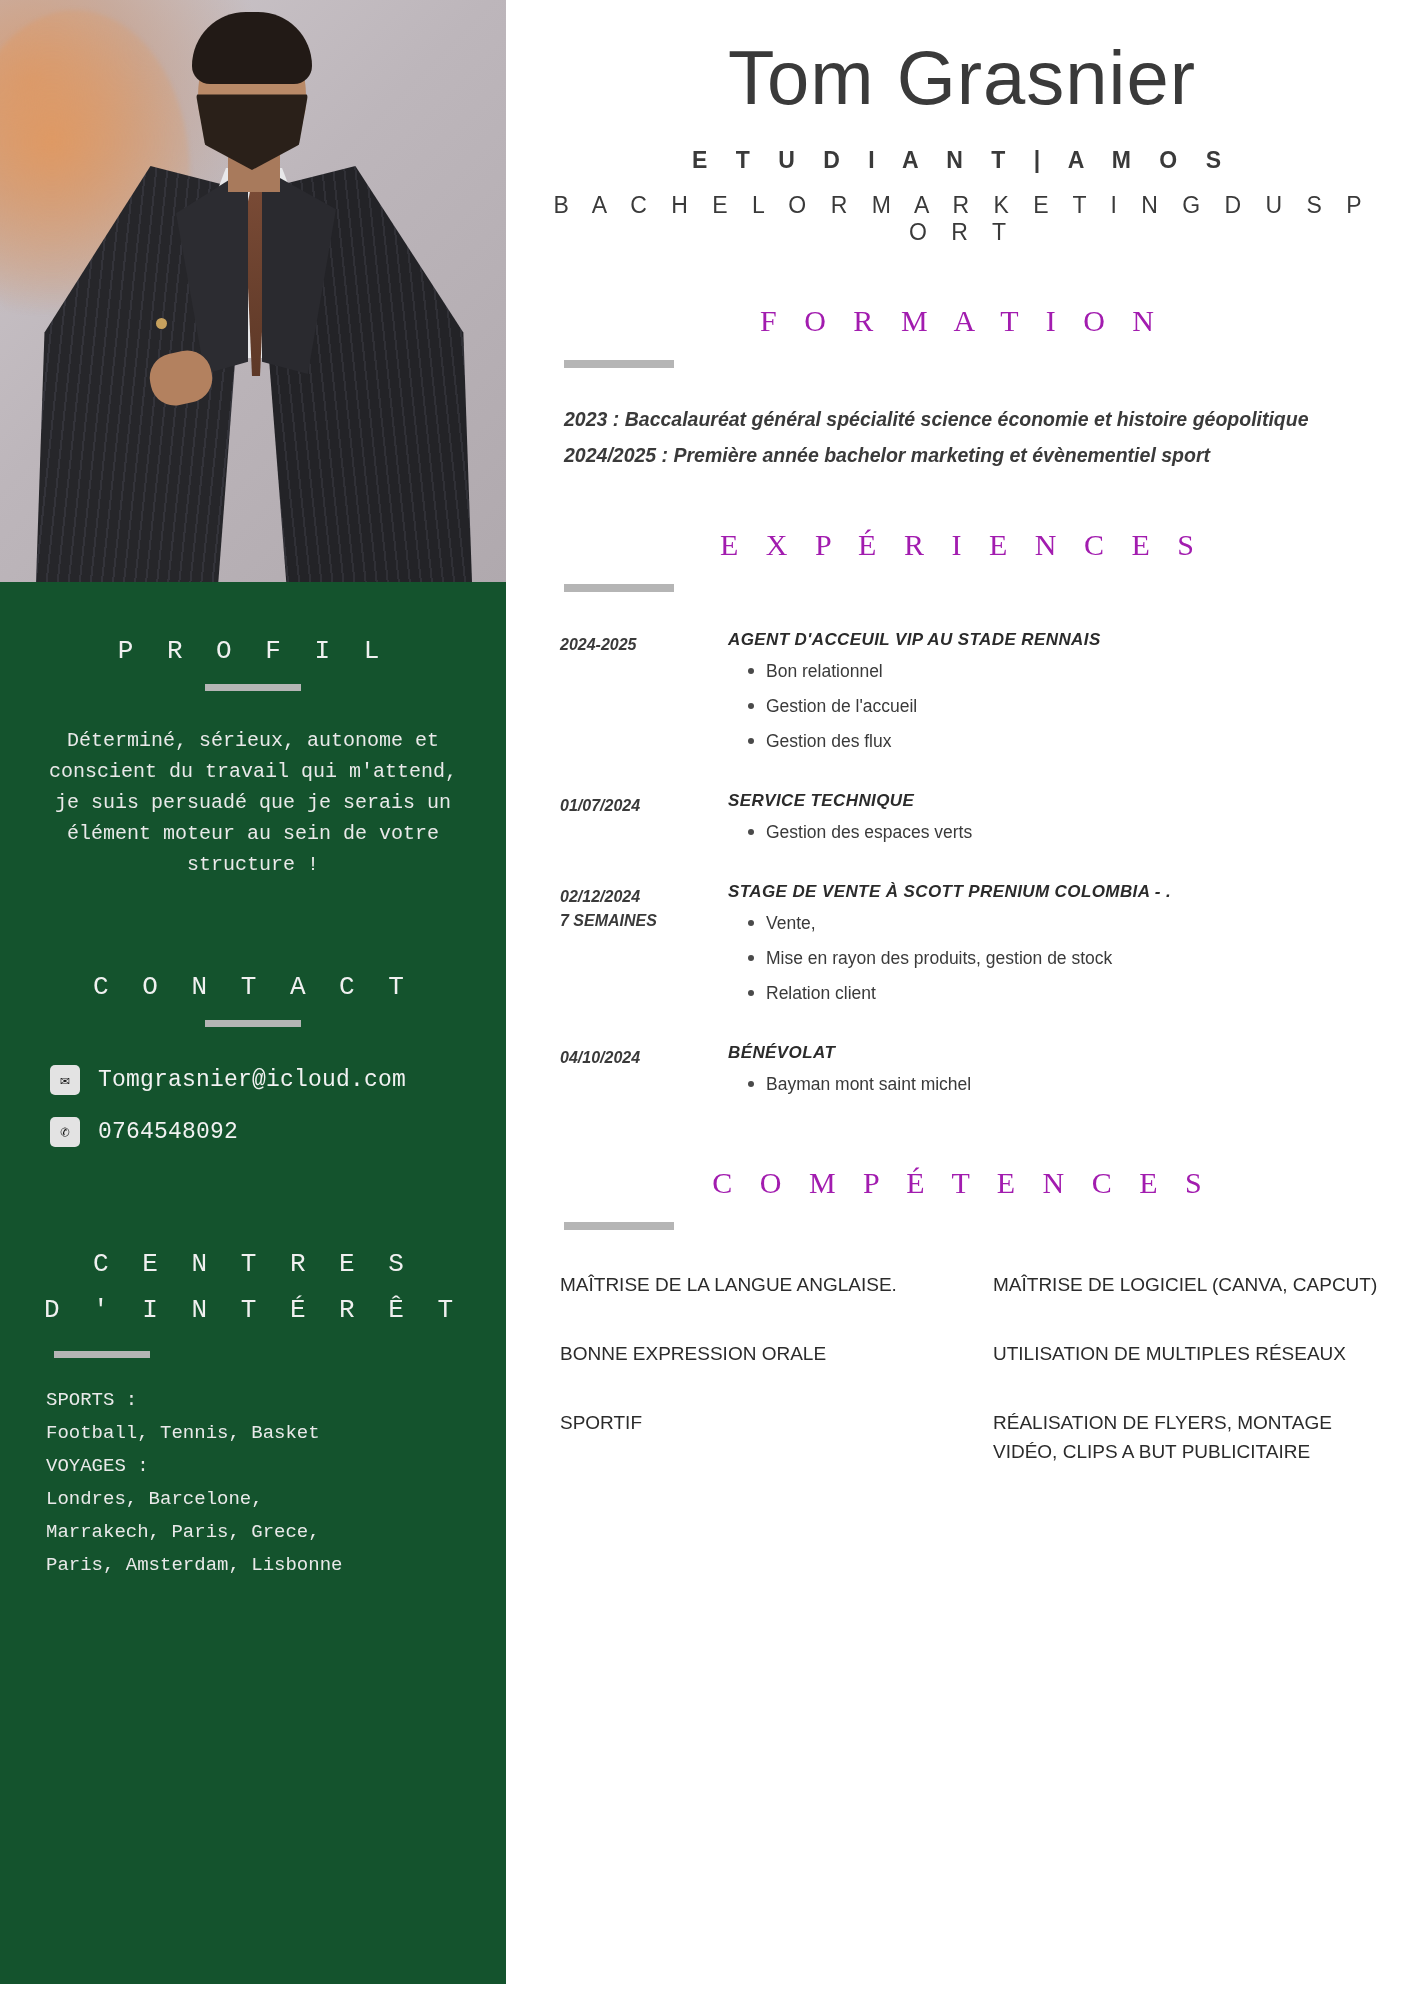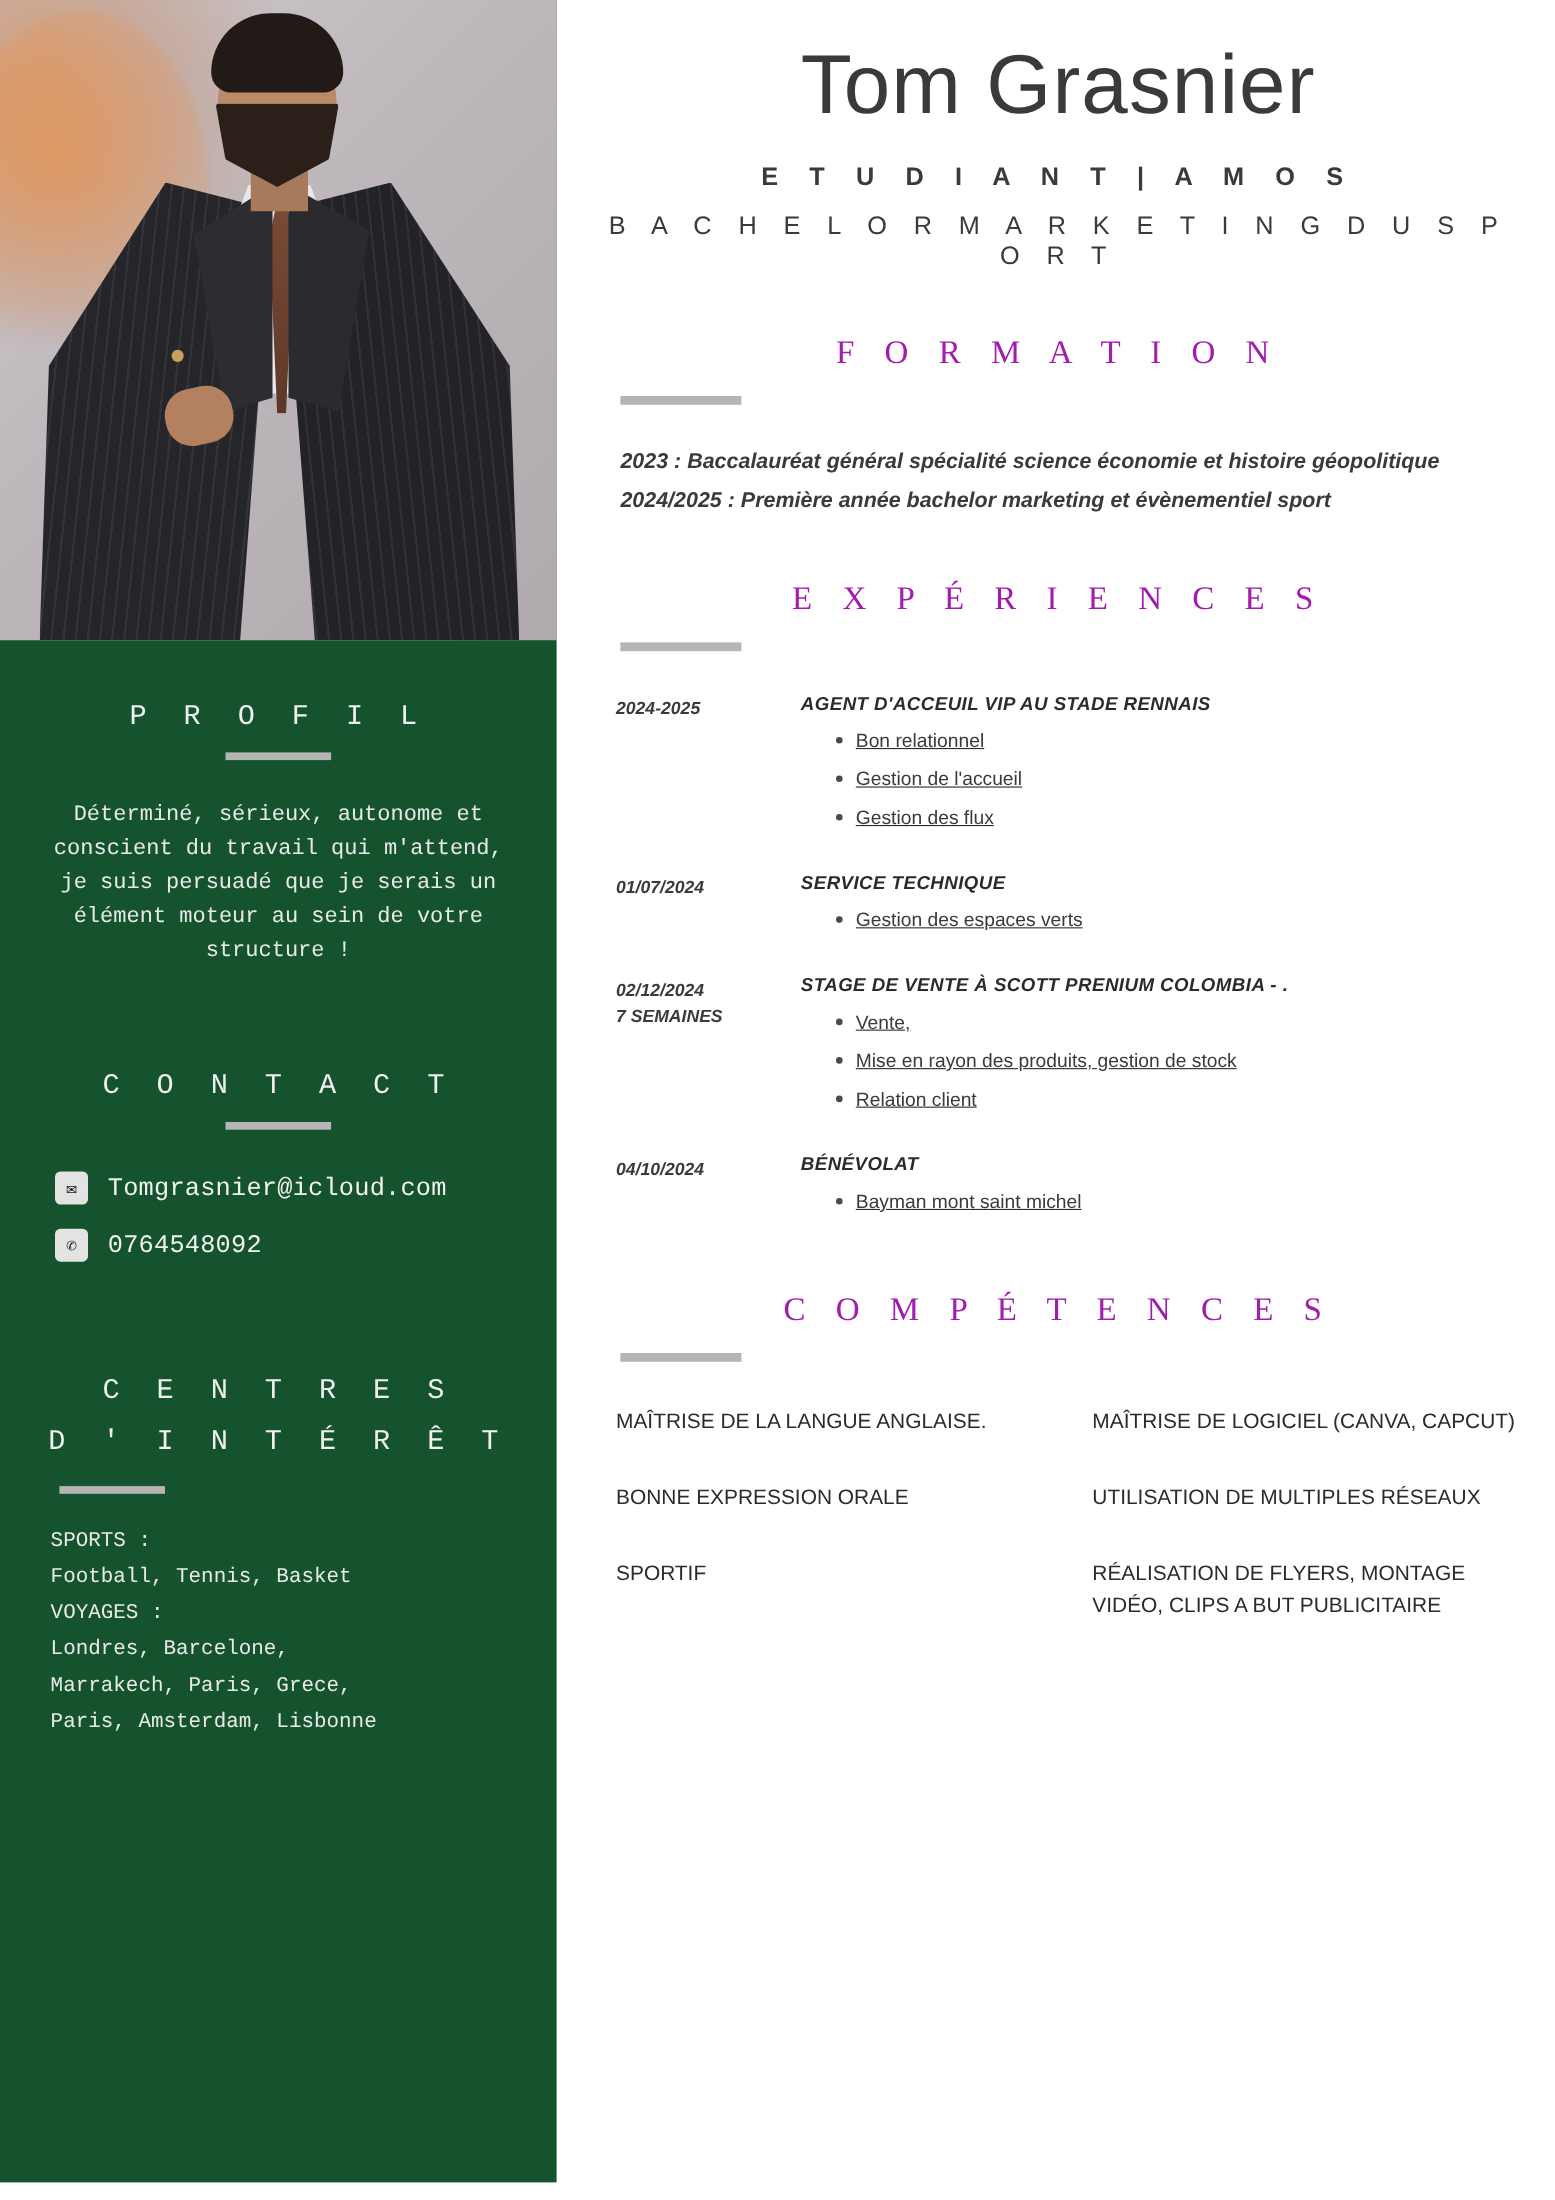--- a/index.html
+++ b/index.html
@@ -200,21 +200,21 @@
   .exp-date {
     width:182px; flex:0 0 182px; padding-left:14px;
     font-style:italic; font-weight:bold; font-size:16px; color:#3a3a3a; line-height:24px;
     padding-top:3px;
   }
   .exp-content { flex:1 1 auto; }
   .exp-title {
     font-style:italic; font-weight:bold; font-size:17px; color:#2b2b2b;
     letter-spacing:.4px; margin:0 0 10px 0;
   }
-  .exp-bullets { list-style:none; margin:12px; padding:0 0 0 20px;text-decoration:underline; }
+  .exp-bullets { list-style:none; margin:0; padding:0 0 0 20px; }
   .exp-bullets li {
     position:relative; font-size:17.5px; color:#3a3a3a; line-height:22px;
     margin-bottom:13px; padding-left:18px; font-weight:300;
   }
   .exp-bullets li::before {
     content:"";
     position:absolute; left:0; top:8px; width:6px; height:6px;
     border-radius:50%; background:#4a4a4a;
   }
 

